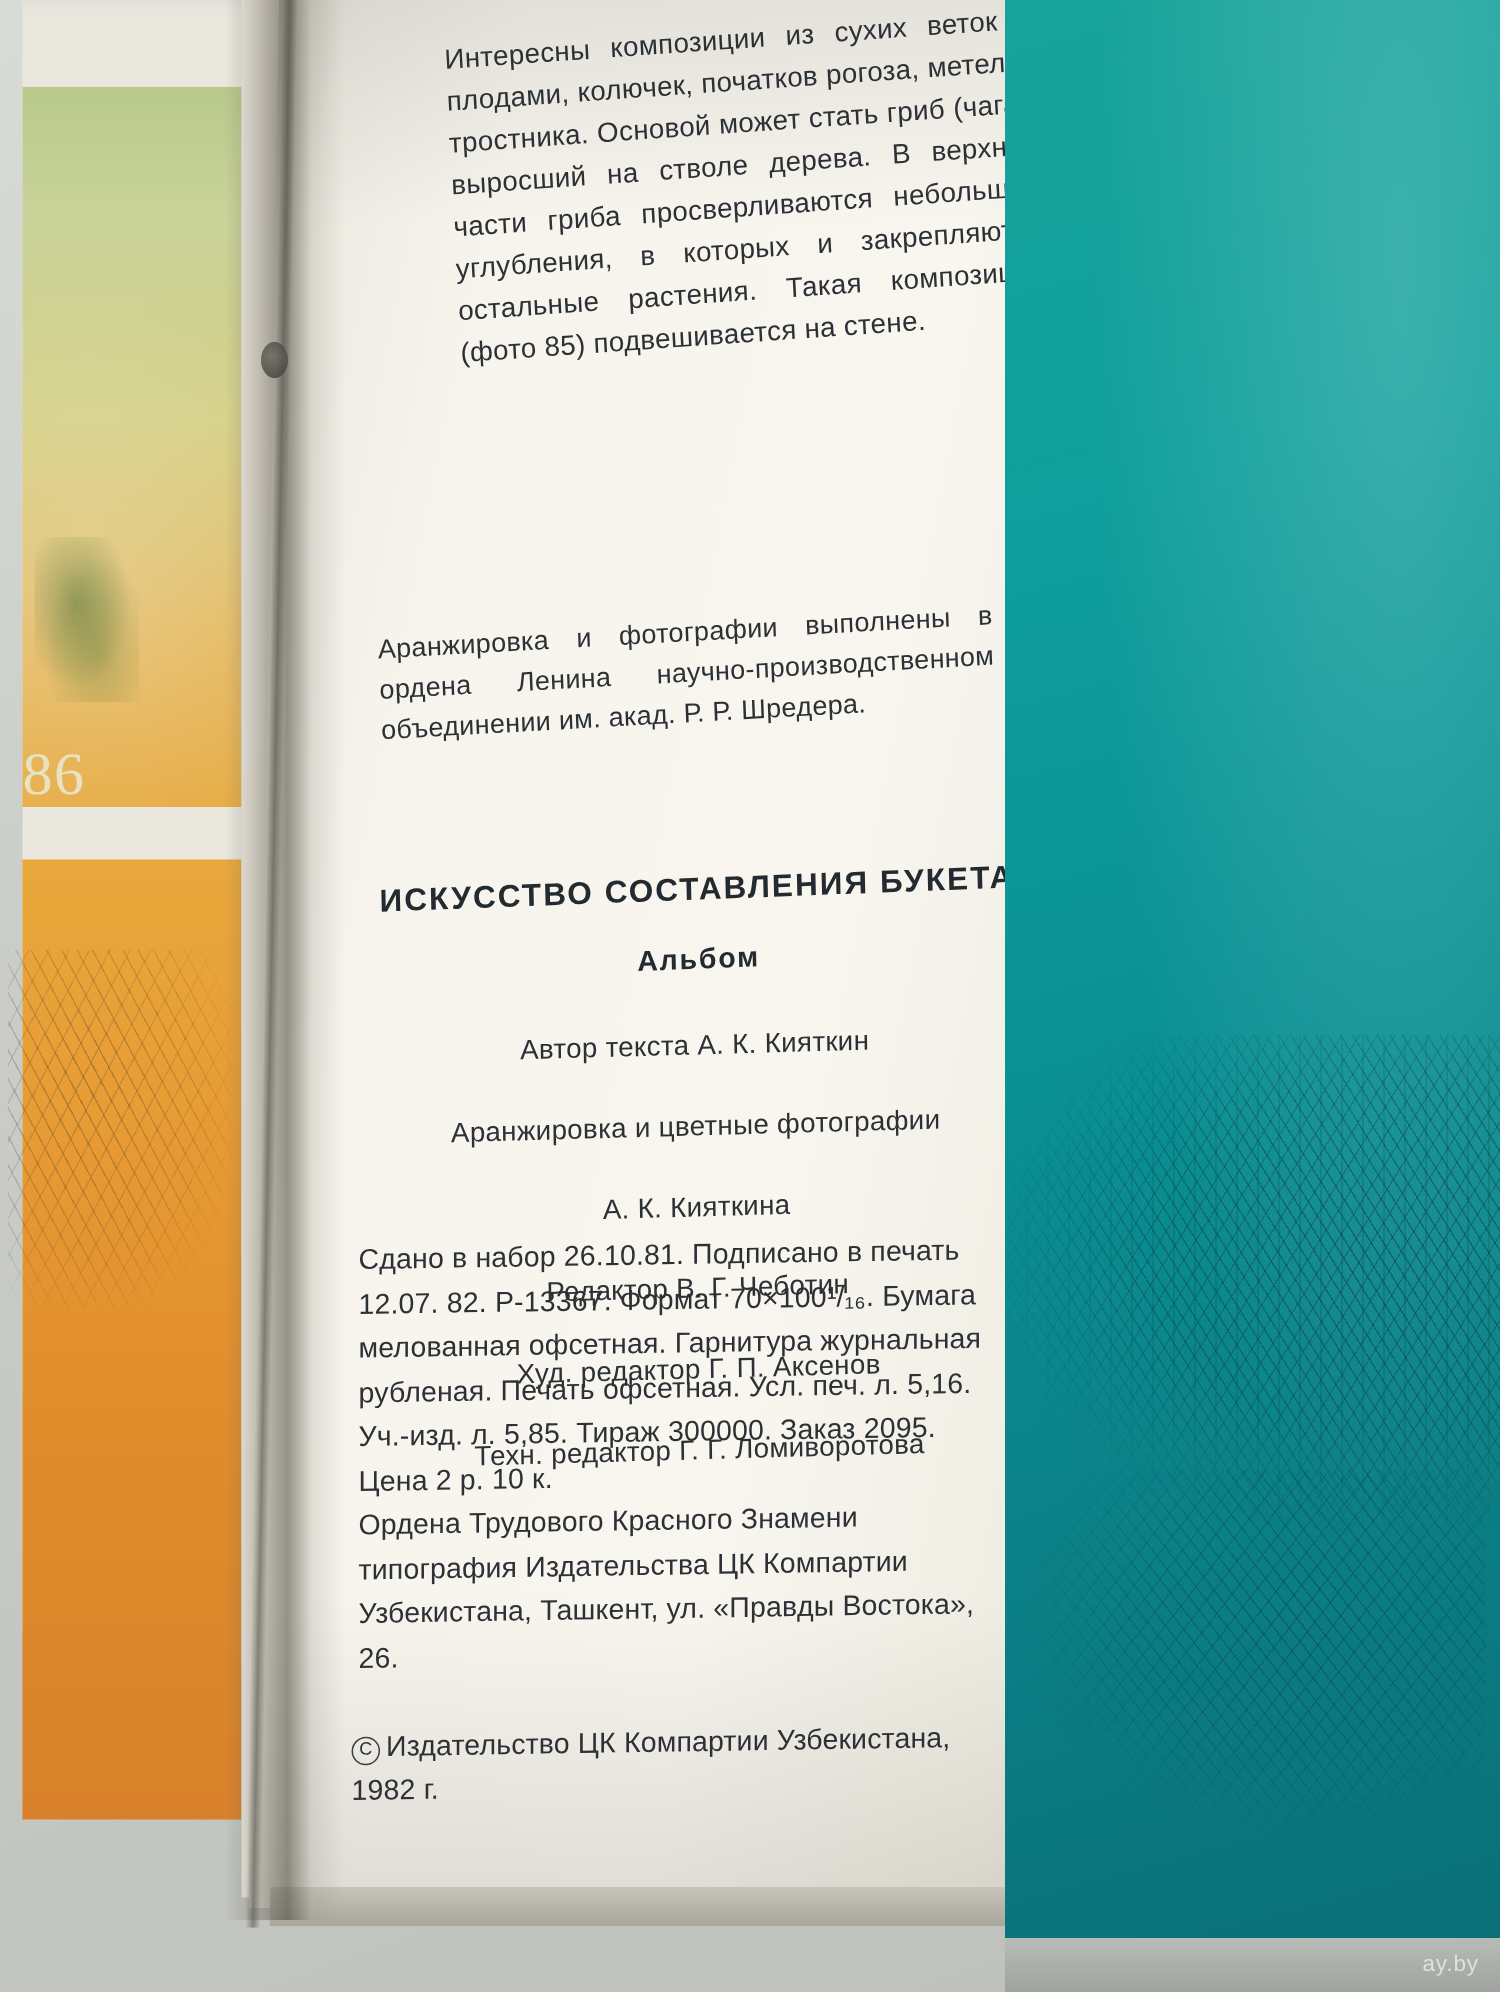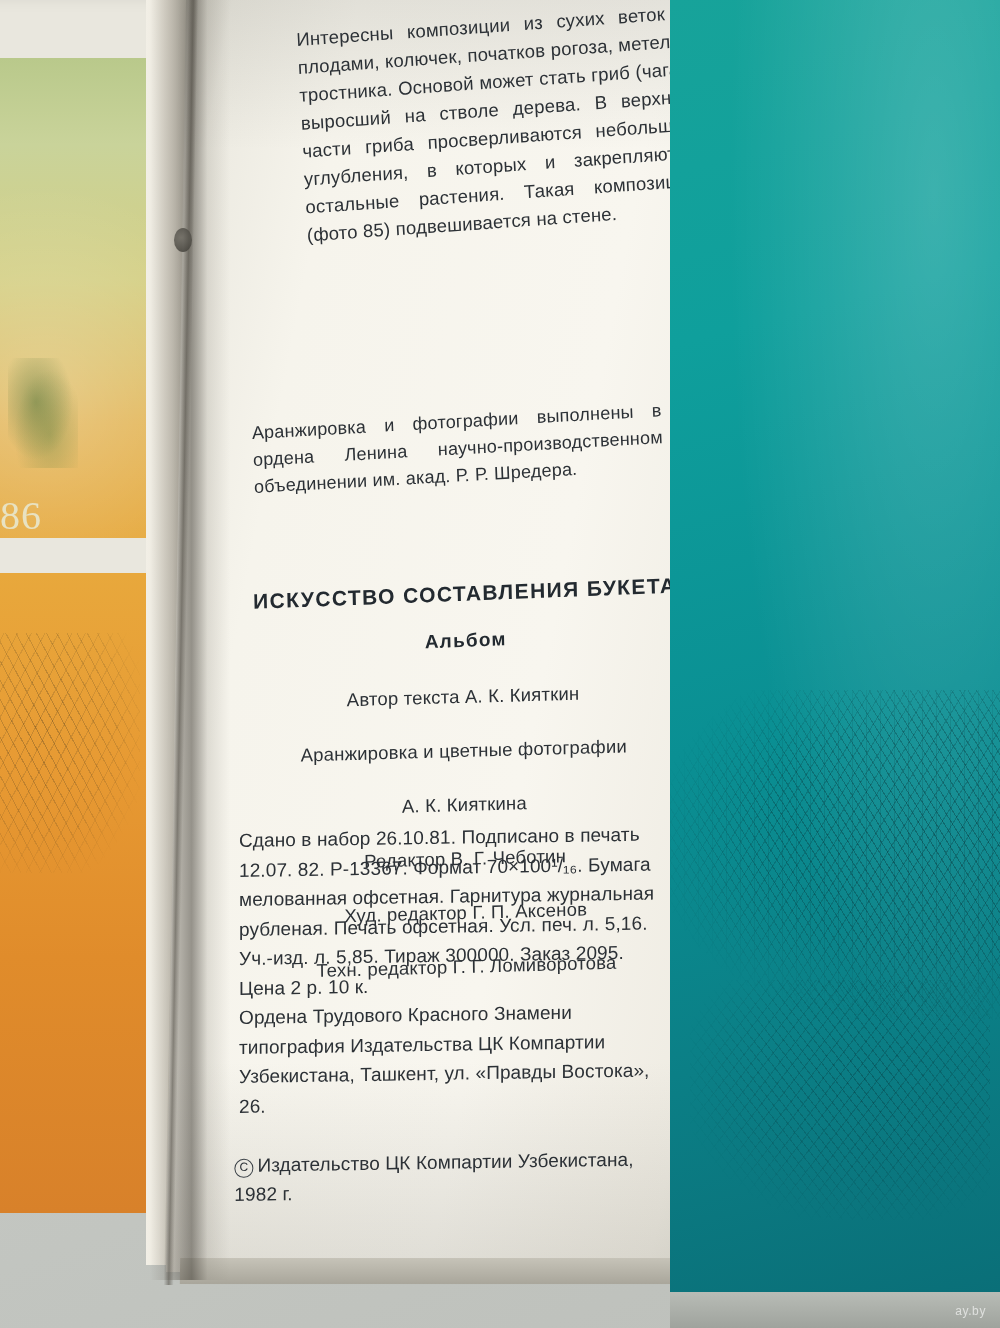--- a/index.html
+++ b/index.html
@@ -19,21 +19,21 @@
   
   .desk {
     position: absolute;
     inset: 0;
     background: linear-gradient(160deg, #d8dbd6 0%, #c9ccc7 40%, #bdc0bb 100%);
   }
 
   
   .left-page {
     position: absolute;
-    left: 0;
+    left: 15px;
     top: 0;
     width: 200px;
     height: 1088px;
     background: #e9e7de;
     box-shadow: inset -18px 0 26px -16px rgba(0,0,0,.35);
     text-decoration: underline;
   }
   .left-photo-top {
     position: absolute;
     left: 0;
@@ -304,21 +304,21 @@
     text-align: center;
     margin-right: 4px;
     vertical-align: 1px;
   }
 
   
   .watermark {
     position: absolute;
     right: 14px;
     bottom: 10px;
-    font-size: 12px;
+    font-size: 15px;
     color: rgba(255,255,255,.62);
     letter-spacing: .6px;
     font-family: "Liberation Sans", sans-serif;
     margin-left: 44px;
   }
 </style>
 </head>
 <body>
 
 <div id="page">

